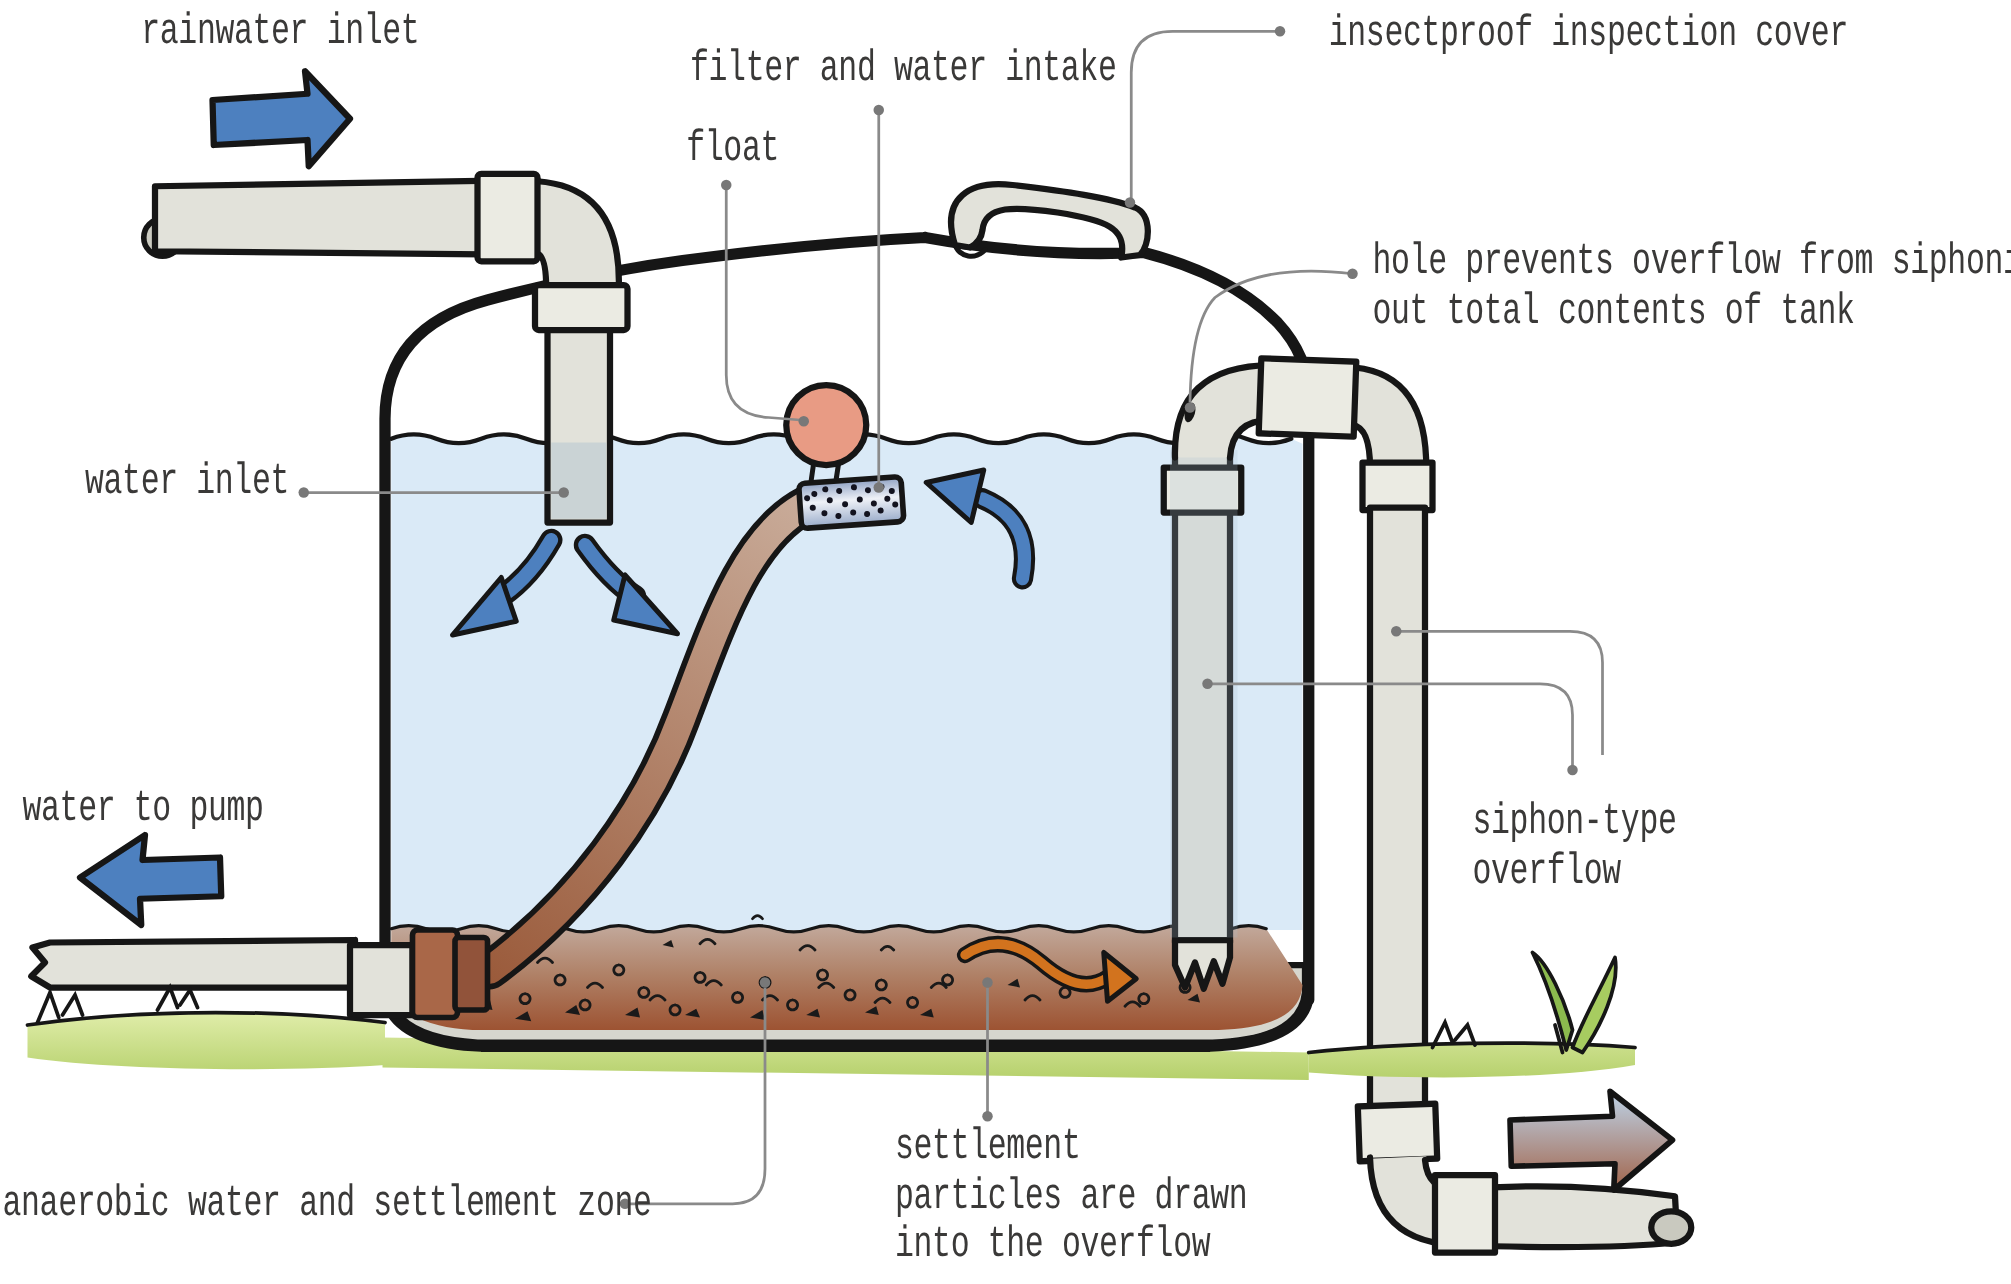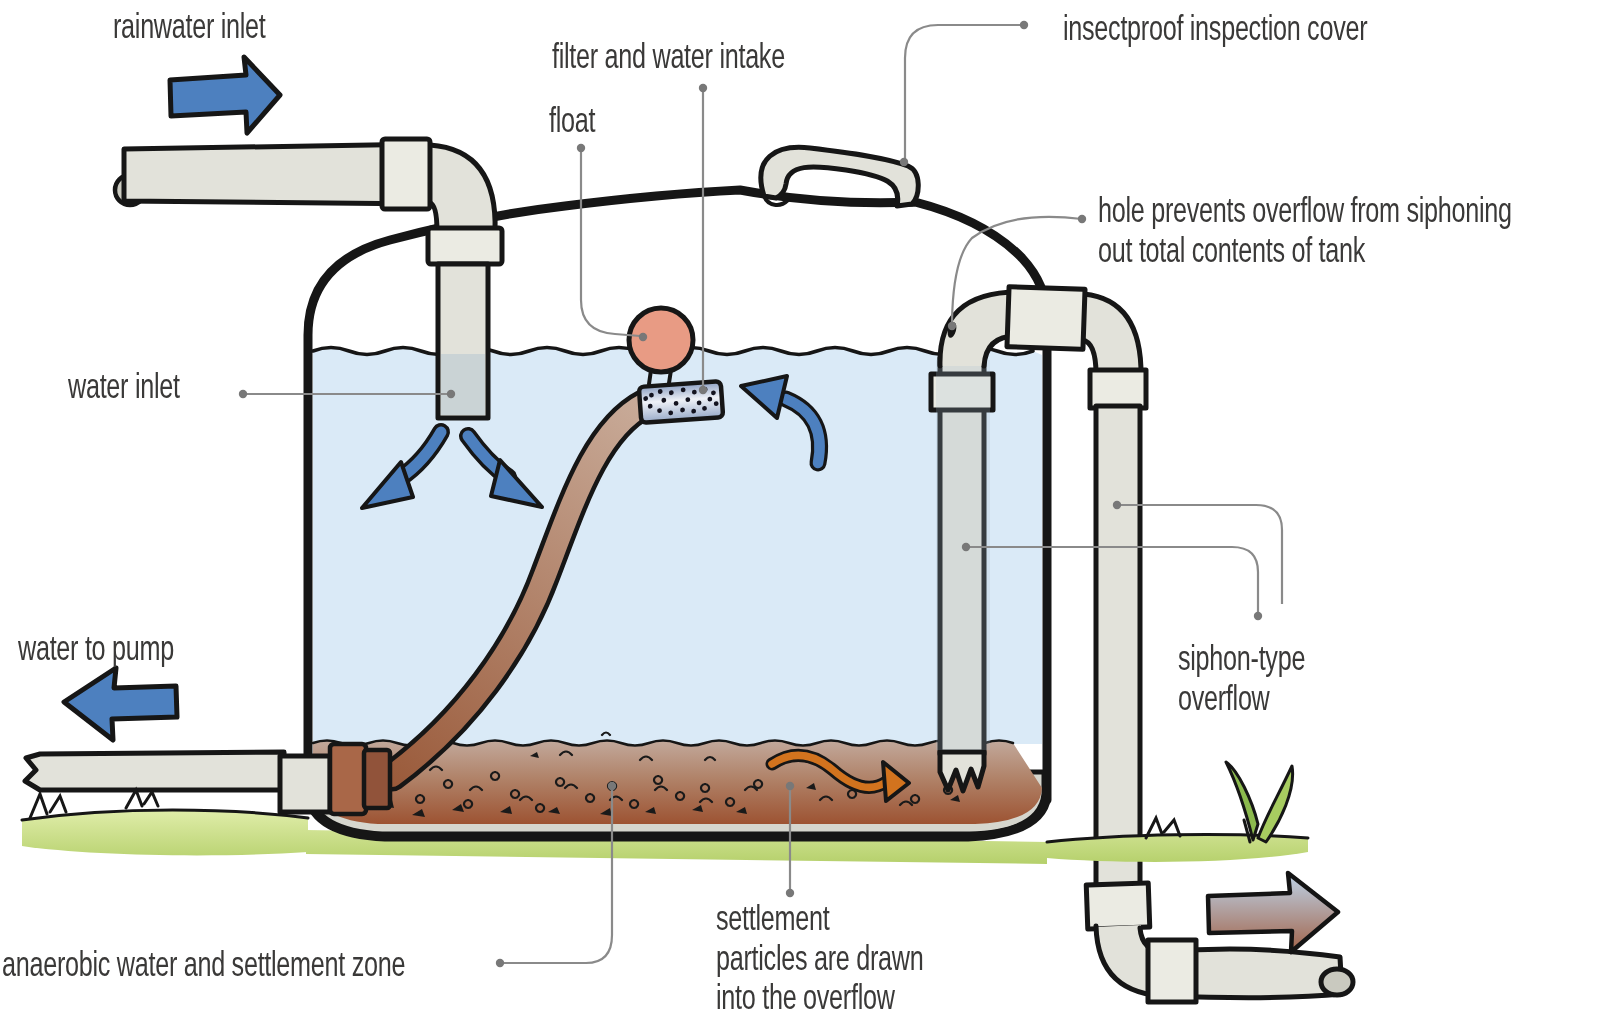--- a/index.html
+++ b/index.html
@@ -1,17 +1,17 @@
 <!DOCTYPE html>
 <html style="--water: #daeaf7; --sediment_top: #c2a99c; --sediment_bottom: #9c5130; --pipe: #e2e2da; --pipe_coupling: #ebebe3; --arrow_blue: #4d80bf; --arrow_orange: #d2731e; --float: #e89b84; --grass_light: #e3efae; --grass_dark: #b5d06b; --leader_line: #8a8a8a; --text: #3a3938; --outline: #161616;"><head>
 <meta charset="utf-8">
 <style>
   html,body{margin:0;padding:0;background:#ffffff;}
   #stage{position:relative;width:1609px;height:1027px;background:#fff;overflow:hidden;
-         font-family:Liberation Sans, sans-serif;border-radius:23px;}
+         font-family:Liberation Mono, monospace;border-radius:23px;}
   #art{position:absolute;left:0;top:0;}
   .lbl{position:absolute;font-size:35px;line-height:1.13;color:var(--text,#3a3938);
        letter-spacing:-0.4px;white-space:pre;transform:scaleX(0.72);transform-origin:0 0;}
   
   .water{fill:var(--water,#daeaf7);}
   .wline{stroke:var(--outline,#161616);stroke-width:3.5;fill:none;stroke-linecap:round;}
   .sedline{stroke:var(--outline,#161616);stroke-width:2.5;fill:none;stroke-linecap:round;}
   .pipe{fill:var(--pipe,#e2e2da);stroke:var(--outline,#161616);stroke-width:5;stroke-linejoin:round;}
   .coup{fill:var(--pipe_coupling,#ebebe3);stroke:var(--outline,#161616);stroke-width:5;stroke-linejoin:round;}
   .fat{stroke:var(--pipe,#e2e2da);fill:none;}

